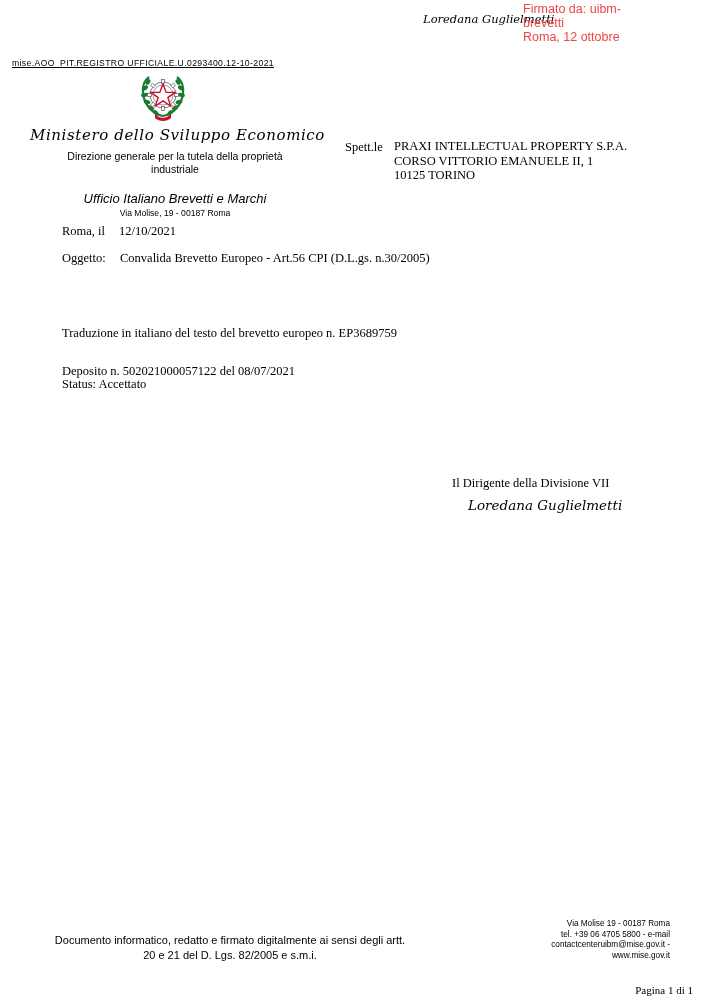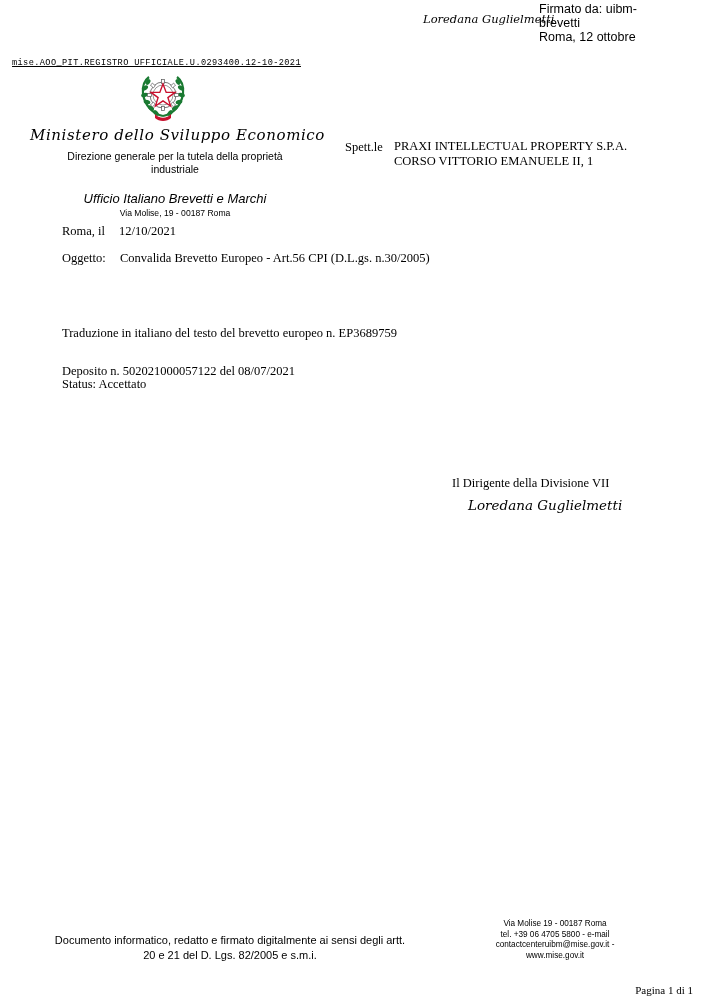--- a/index.html
+++ b/index.html
@@ -19,28 +19,28 @@
   .page {
     position: absolute;
     left: 0; top: 0;
     width: 707px;
     height: 1000px;
   }
 
   
   .sig-stamp {
     position: absolute;
-    right: 8px;
+    right: 24px;
     top: 2px;
     width: 160px;
     text-align: left;
     font-family: "Liberation Sans", sans-serif;
     font-size: 12.5px;
     line-height: 14px;
-    color: #000000;
+    color: #ef4444;
   }
   .sig-stamp .l1 { white-space: nowrap; }
   .sig-stamp .l2 { }
   .sig-stamp .l3 { }
 
   .sig-script-top {
     position: absolute;
     left: 423px;
     top: 12px;
     font-family: "DejaVu Serif", serif;
@@ -48,21 +48,21 @@
     font-size: 11.5px;
     color: #000;
     white-space: nowrap;
   }
 
   
   .protocol {
     position: absolute;
     left: 12px;
     top: 58px;
-    font-family: Liberation Mono, monospace;
+    font-family: Liberation Sans, sans-serif;
     font-size: 8.6px;
     letter-spacing: 0.4px;
     text-decoration: underline;
     white-space: nowrap;
   }
 
   
   .emblem {
     position: absolute;
     left: 137px;
@@ -155,21 +155,21 @@
     font-size: 13.5px;
     white-space: nowrap;
   }
 
   
   .footer-contacts {
     position: absolute;
     left: 440px;
     top: 919px;
     width: 230px;
-    text-align: center;
+    text-align: right;
     font-family: "Liberation Sans", sans-serif;
     font-size: 8.2px;
     line-height: 10.5px;
   }
   .footer-note {
     position: absolute;
     left: 30px;
     top: 933px;
     width: 400px;
     text-align: center;
@@ -245,20 +245,21 @@
       <div>industriale</div>
     </div>
     <div class="m-sub2">Ufficio Italiano Brevetti e Marchi</div>
     <div class="m-sub3">Via Molise, 19 - 00187 Roma</div>
   </div>
 
   <div class="addr-label">Spett.le</div>
   <div class="addr-body">
     <div>PRAXI INTELLECTUAL PROPERTY S.P.A.</div>
     <div>CORSO VITTORIO EMANUELE II, 1</div>
+    <div>10125 TORINO</div>
   </div>
 
   <div class="line place-date">
     <span>Roma, il</span><span class="date">12/10/2021</span>
   </div>
 
   <div class="line subject">
     <span class="subj-label">Oggetto:</span><span class="subj-text">Convalida Brevetto Europeo - Art.56 CPI (D.L.gs. n.30/2005)</span>
   </div>
 

